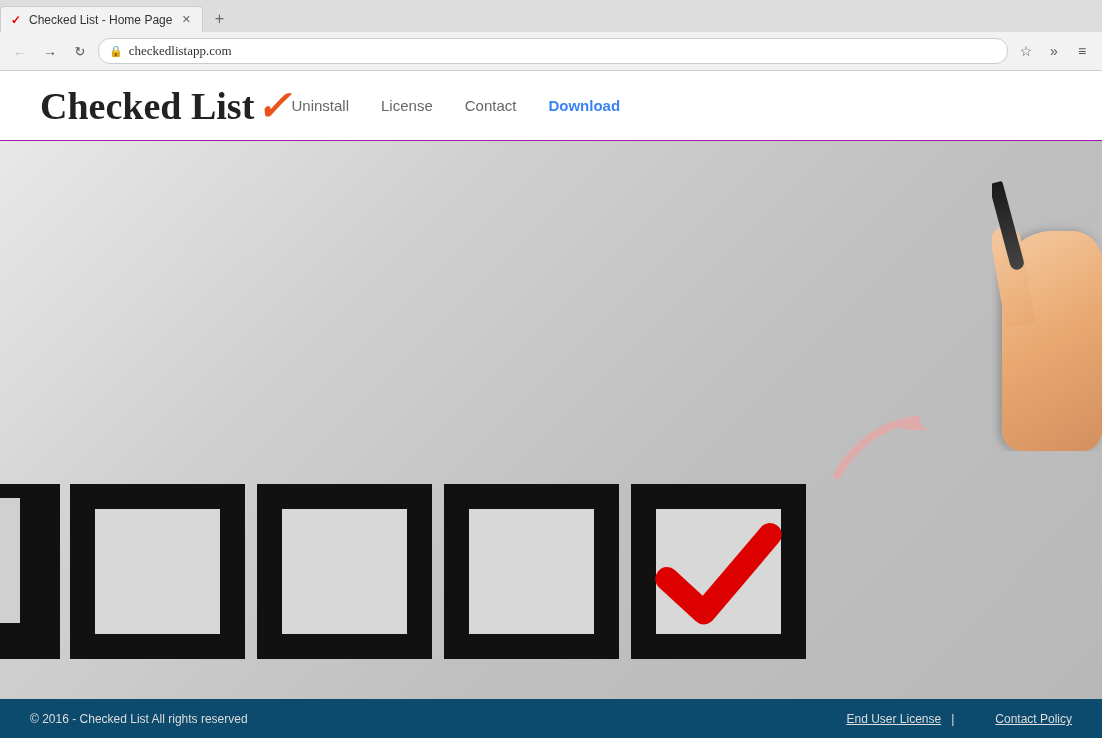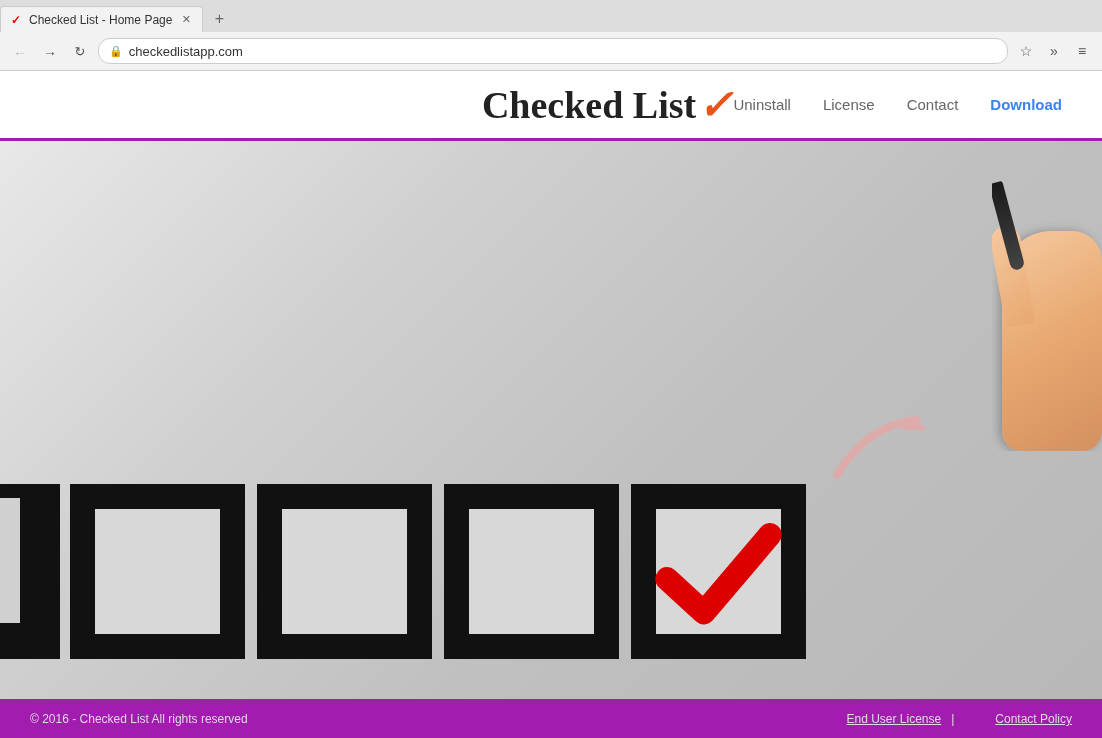--- a/index.html
+++ b/index.html
@@ -91,21 +91,21 @@
       border-radius: 12px;
       background: #fff;
       display: flex;
       align-items: center;
       padding: 0 10px;
       font-size: 13px;
       color: #333;
       gap: 6px;
     }
     .url-lock { color: #666; font-size: 11px; }
-    .url-text { color: #333; font-size: 13px; }
+    .url-text { color: #333; font-size: 13px; font-family: Liberation Serif, serif; }
     .toolbar-actions {
       display: flex;
       align-items: center;
       gap: 4px;
     }
     .toolbar-btn {
       width: 24px;
       height: 24px;
       display: flex;
       align-items: center;
@@ -119,24 +119,24 @@
     
     .website {
       width: 1102px;
       background: #fff;
     }
 
     
     .site-header {
       display: flex;
       align-items: center;
-      justify-content: flex-end;
+      justify-content: flex-start;
       padding: 20px 40px;
       background: #fff;
-      border-bottom: 3px solid #a21caf;
+      border-bottom: 1px solid #a21caf;
       height: 70px;
     }
     .site-logo {
       display: flex;
       align-items: center;
       font-size: 38px;
       font-weight: bold;
       color: #222;
       font-family: Georgia, serif;
     }
@@ -202,21 +202,21 @@
       padding: 12px 0;
       font-size: 18px;
       font-weight: bold;
       cursor: pointer;
       text-shadow: 0 1px 2px rgba(0,0,0,0.3);
       box-shadow: 0 3px 6px rgba(0,0,0,0.2);
     }
 
     
     .site-footer {
-      background: #a21caf;
+      background: #0c4a6e;
       height: 40px;
       display: flex;
       align-items: center;
       justify-content: space-between;
       padding: 0 30px;
     }
     .footer-copy {
       color: #ddd;
       font-size: 12px;
     }

